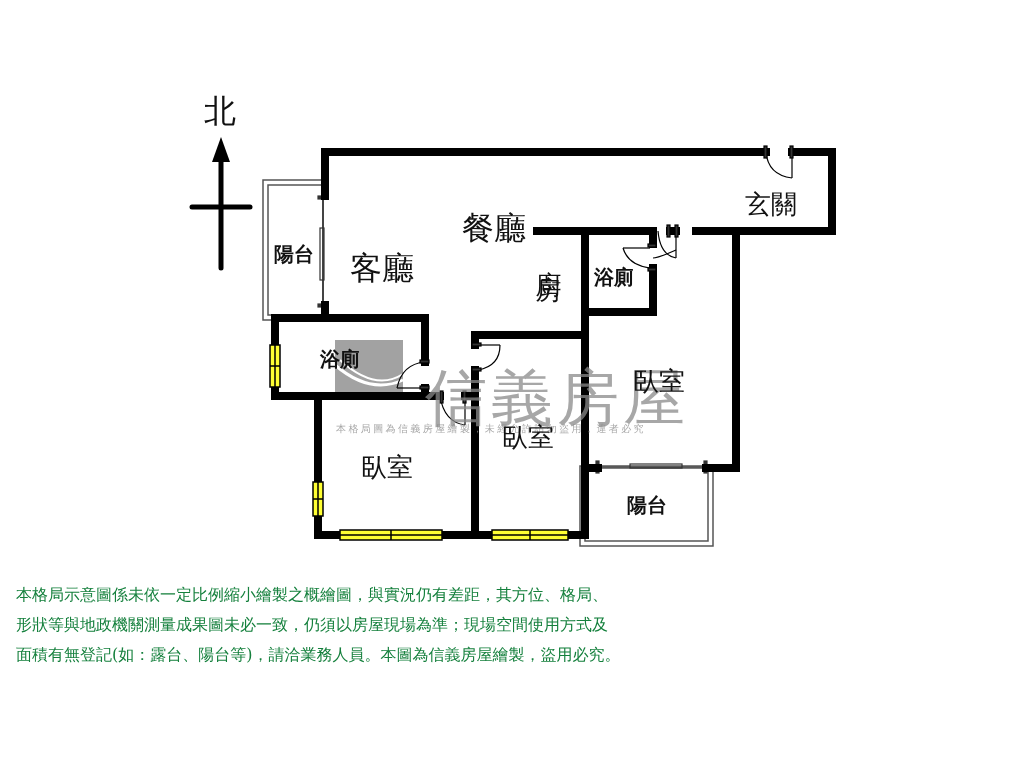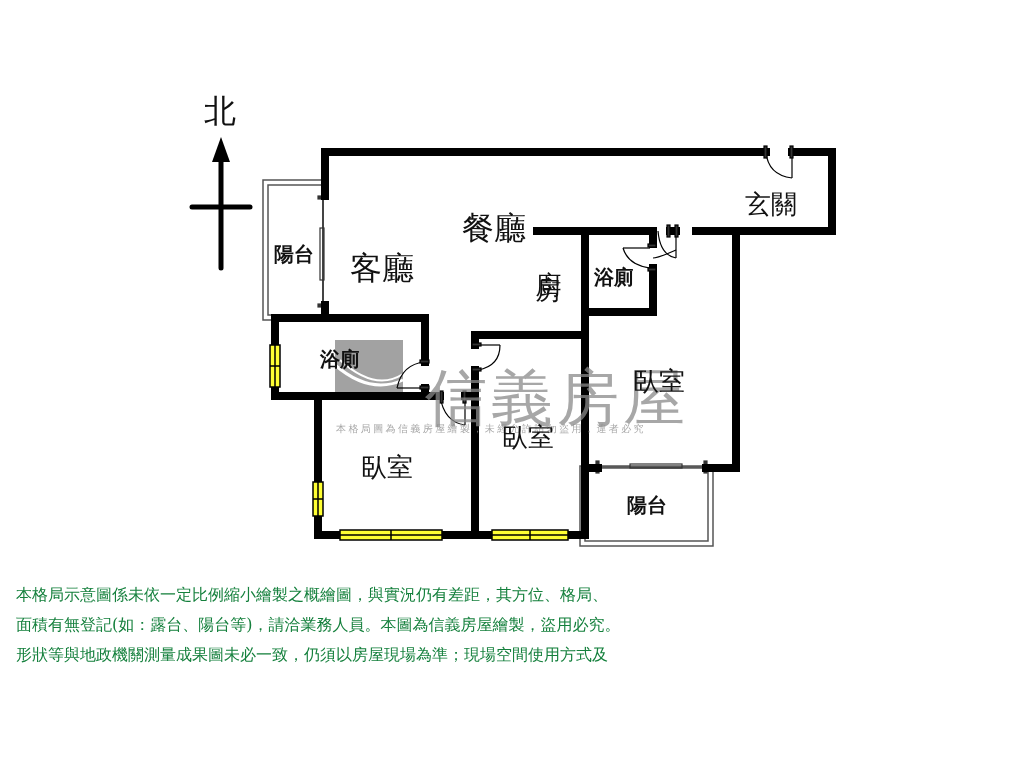--- a/index.html
+++ b/index.html
@@ -155,15 +155,15 @@
   <div class="room-label sm" style="left:594px; top:264px;">浴廁</div>
   <div class="room-label sm" style="left:320px; top:346px;">浴廁</div>
   <div class="room-label md" style="left:633px; top:364px;">臥室</div>
   <div class="room-label md" style="left:502px; top:420px;">臥室</div>
   <div class="room-label md" style="left:361px; top:450px;">臥室</div>
   <div class="room-label sm" style="left:627px; top:492px;">陽台</div>
 </div>
 
 <div id="disclaimer">
   <div>本格局示意圖係未依一定比例縮小繪製之概繪圖，與實況仍有差距，其方位、格局、</div>
+  <div>形狀等與地政機關測量成果圖未必一致，仍須以房屋現場為準；現場空間使用方式及</div>
   <div>面積有無登記(如：露台、陽台等)，請洽業務人員。本圖為信義房屋繪製，盜用必究。</div>
-  <div>形狀等與地政機關測量成果圖未必一致，仍須以房屋現場為準；現場空間使用方式及</div>
 </div>
 
 </body></html>

